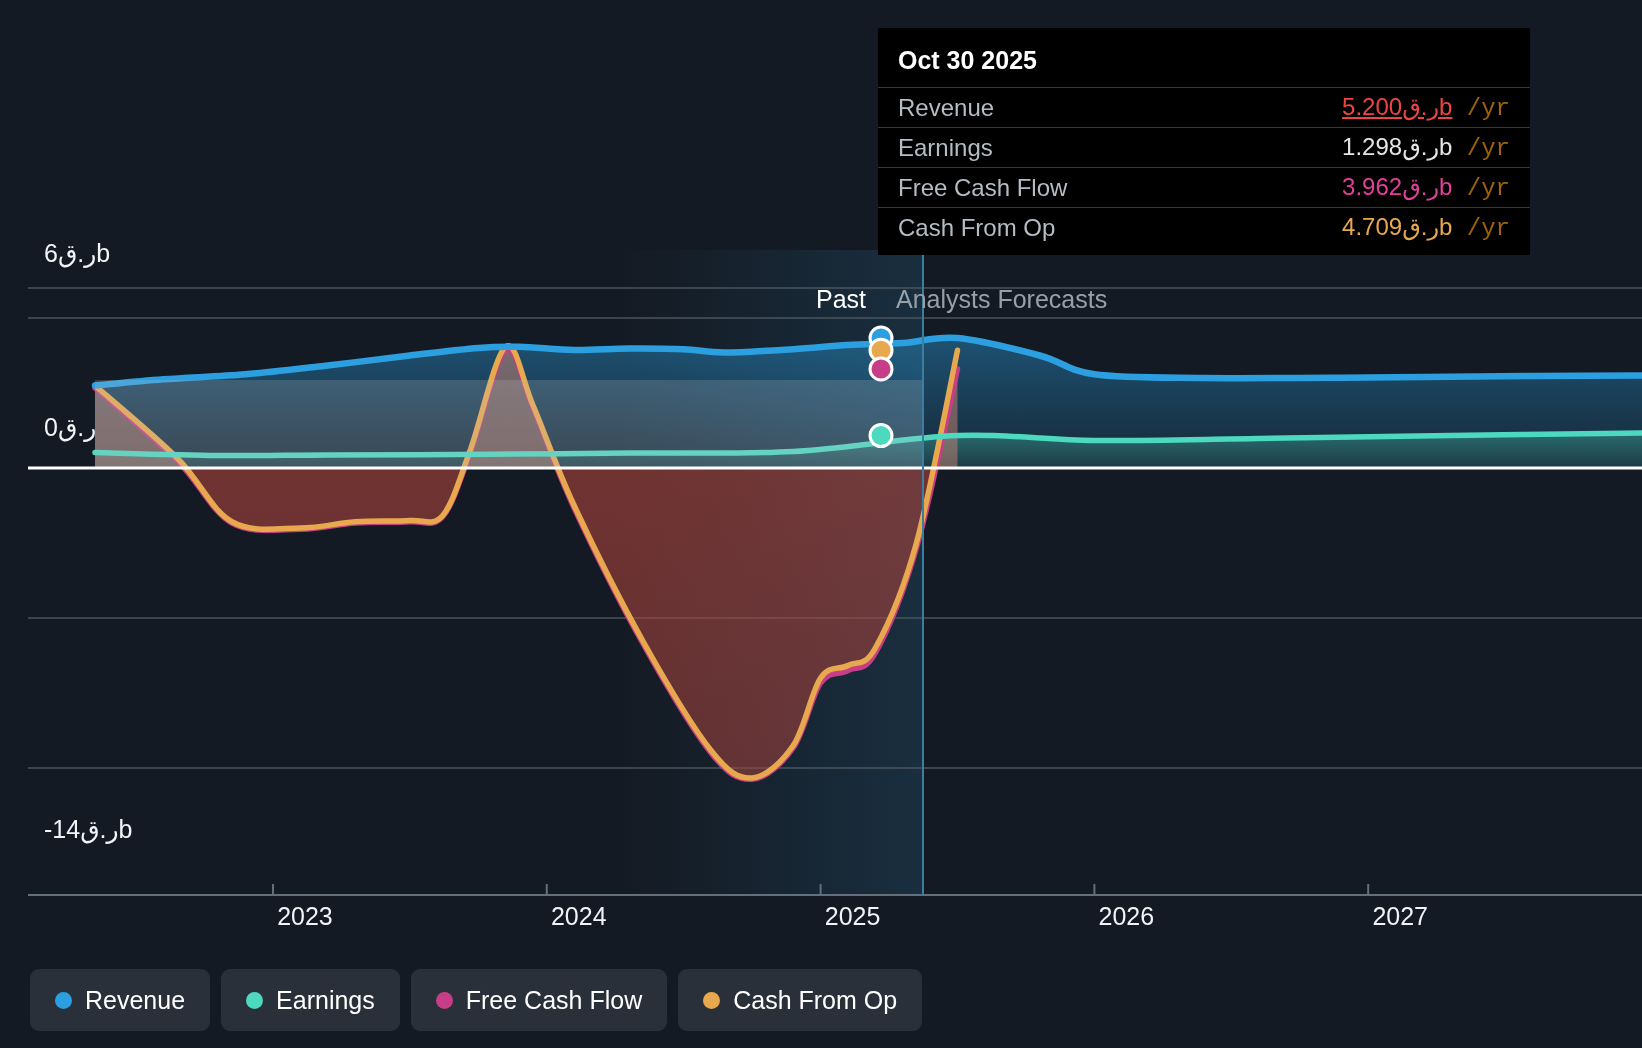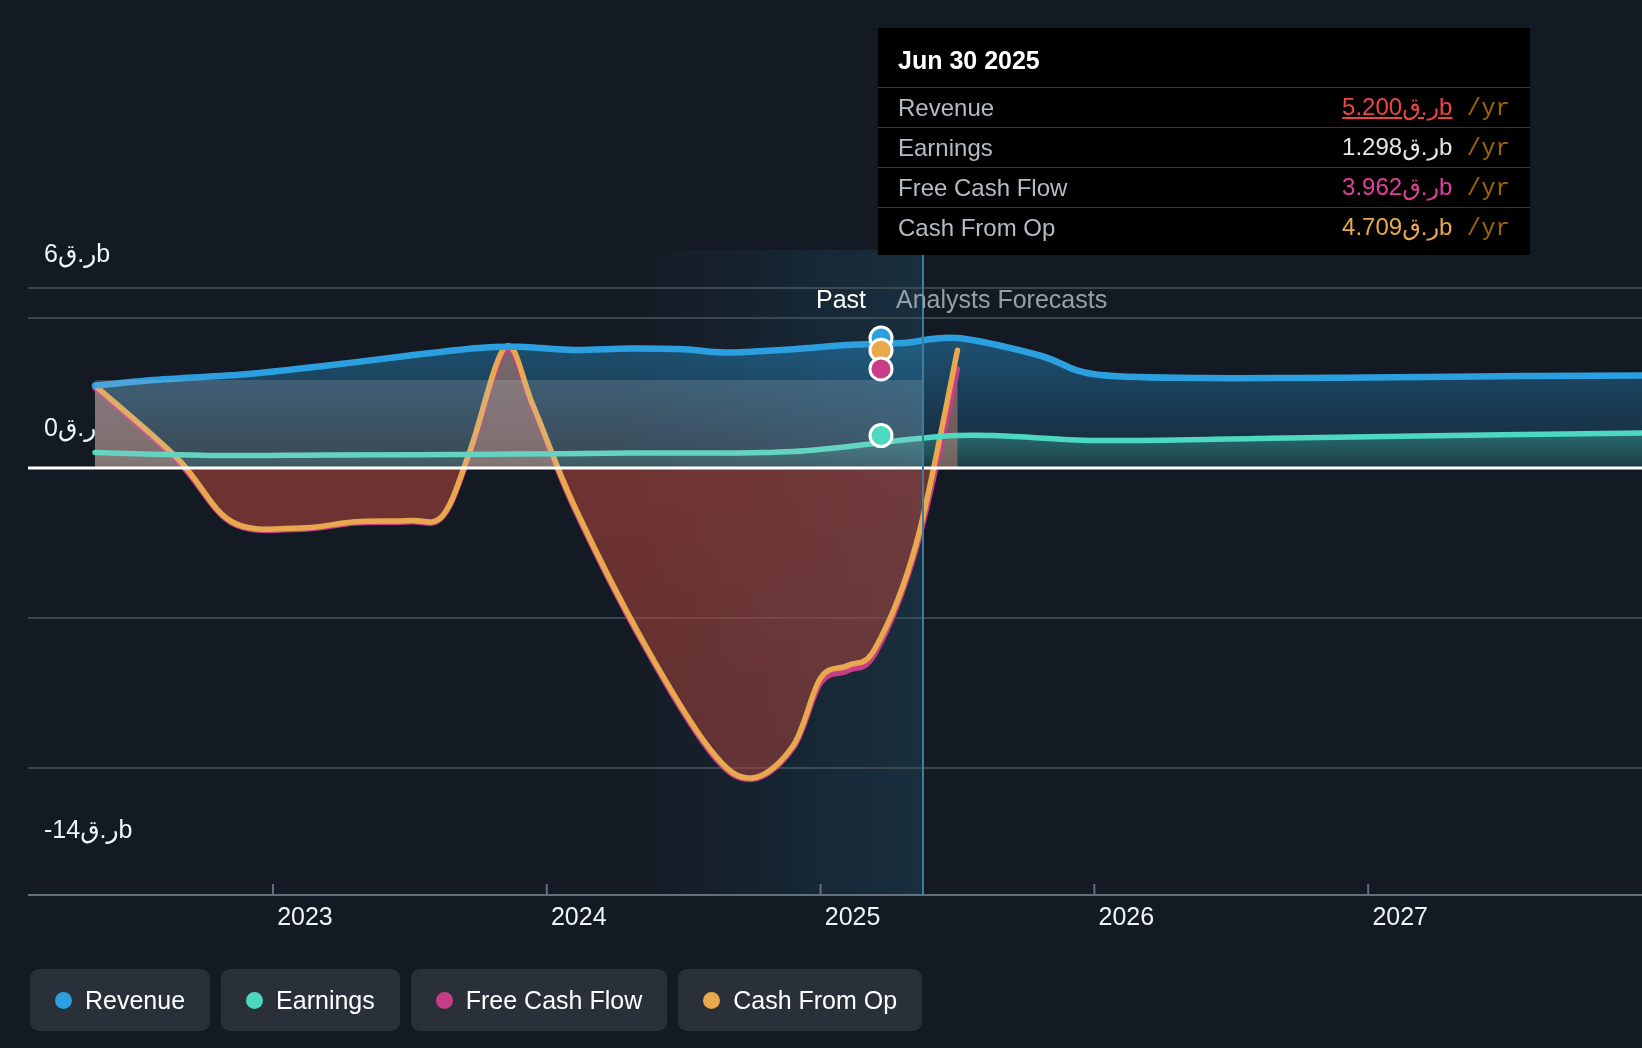--- a/index.html
+++ b/index.html
@@ -213,21 +213,21 @@
 
     <g id="markers">
         <circle cx="881" cy="338" r="11" fill="#2b9fe0" stroke="#ffffff" stroke-width="3"></circle>
         <circle cx="881" cy="350.27500000000003" r="11" fill="#e8a94e" stroke="#ffffff" stroke-width="3"></circle>
         <circle cx="881" cy="368.95" r="11" fill="#c83d87" stroke="#ffffff" stroke-width="3"></circle>
         <circle cx="881" cy="435.55" r="11" fill="#4cd9c0" stroke="#ffffff" stroke-width="3"></circle>
       </g>
   </svg>
 
   <div id="tooltip">
-    <div class="tt-title">Jun 30 2025</div>
+    <div class="tt-title">Oct 30 2025</div>
     <table>
       <tbody id="ttBody">
           <tr>
             <td class="lbl">Revenue</td>
             <td class="val"><span class="amount" style="color: #ef4444; text-decoration: underline;">5.200ر.قb</span><span class="suffix"> /yr</span></td>
           </tr>
           <tr>
             <td class="lbl">Earnings</td>
             <td class="val"><span class="amount" style="color: #e5e5e5;">1.298ر.قb</span><span class="suffix"> /yr</span></td>
           </tr>

